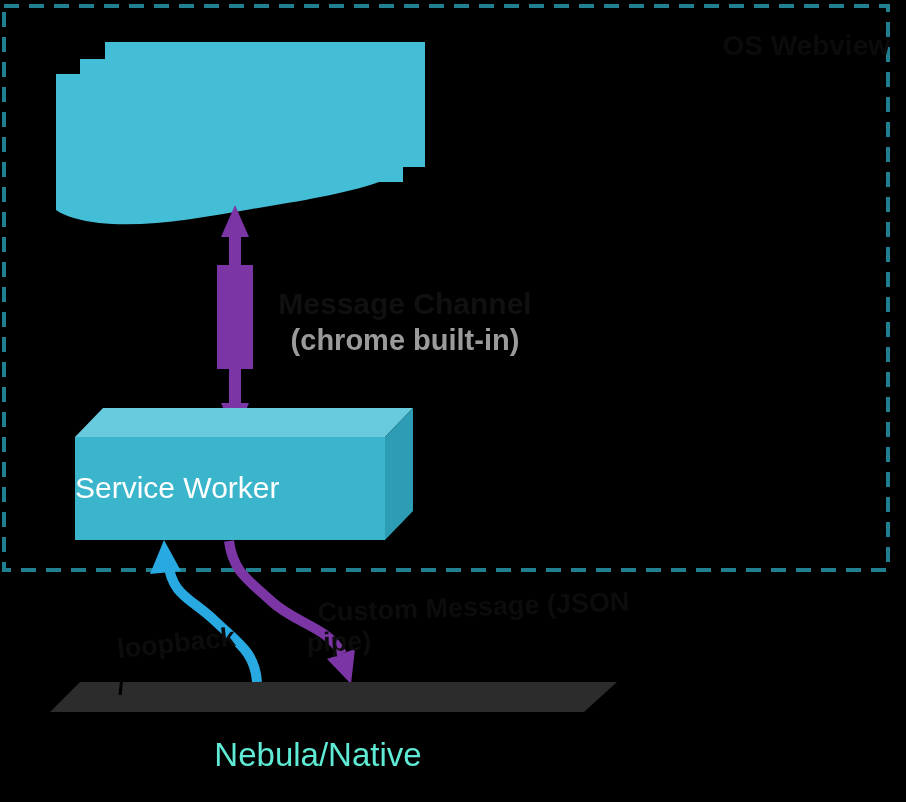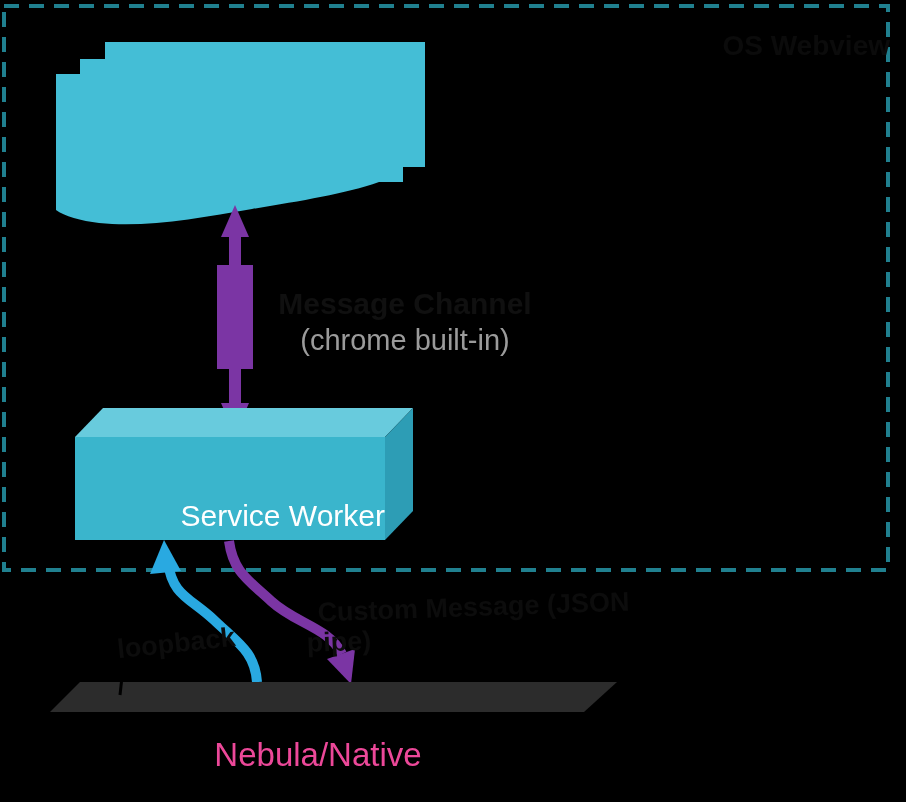--- a/index.html
+++ b/index.html
@@ -8,30 +8,30 @@
     font-family:"Liberation Sans", sans-serif;
   }
   #shapes{position:absolute;left:0;top:0;}
   .lbl{position:absolute;white-space:nowrap;}
   .lbl-render{left:105px;top:129px;width:240px;text-align:center;
     font-size:33px;color:#fff;}
   .lbl-webview{left:690px;top:30px;width:200px;text-align:right;
     font-size:28px;color:#0b0b0b;font-weight:600;}
   .lbl-channel{left:255px;top:285px;width:300px;text-align:center;line-height:37px;}
   .lbl-channel .l1{font-size:30px;color:#101010;font-weight:600;}
-  .lbl-channel .l2{font-size:29px;color:#9b9b9b;}
-  .lbl-sw{left:75px;top:471px;width:310px;text-align:right;
-    font-size:30px;color:#fff;margin-top:28px;}
+  .lbl-channel .l2{font-size:29px;color:#9b9b9b;font-weight:bold;}
+  .lbl-sw{left:75px;top:471px;width:310px;text-align:left;
+    font-size:30px;color:#fff;}
   .lbl-loopback{left:117px;top:628px;font-size:27px;color:#0c0c0c;
     transform:rotate(-6deg);font-weight:600;}
   .lbl-pipe{left:318px;top:592px;font-size:27px;color:#0c0c0c;line-height:30px;
     transform:rotate(-2deg);font-weight:600;}
   .lbl-pipe .l2{margin-left:-12px;}
   .lbl-native{left:158px;top:736px;width:320px;text-align:center;
-    font-size:33px;color:#ec4899;}
+    font-size:33px;color:#5eead4;}
 </style>
 </head>
 <body>
 
 <div id="stage">
 
   <svg id="shapes" width="906" height="802" viewBox="0 0 906 802">
 
     <rect x="4" y="6" width="884" height="564" fill="none" stroke-width="4" stroke-dasharray="15 10" stroke="#20808f"></rect>
 

